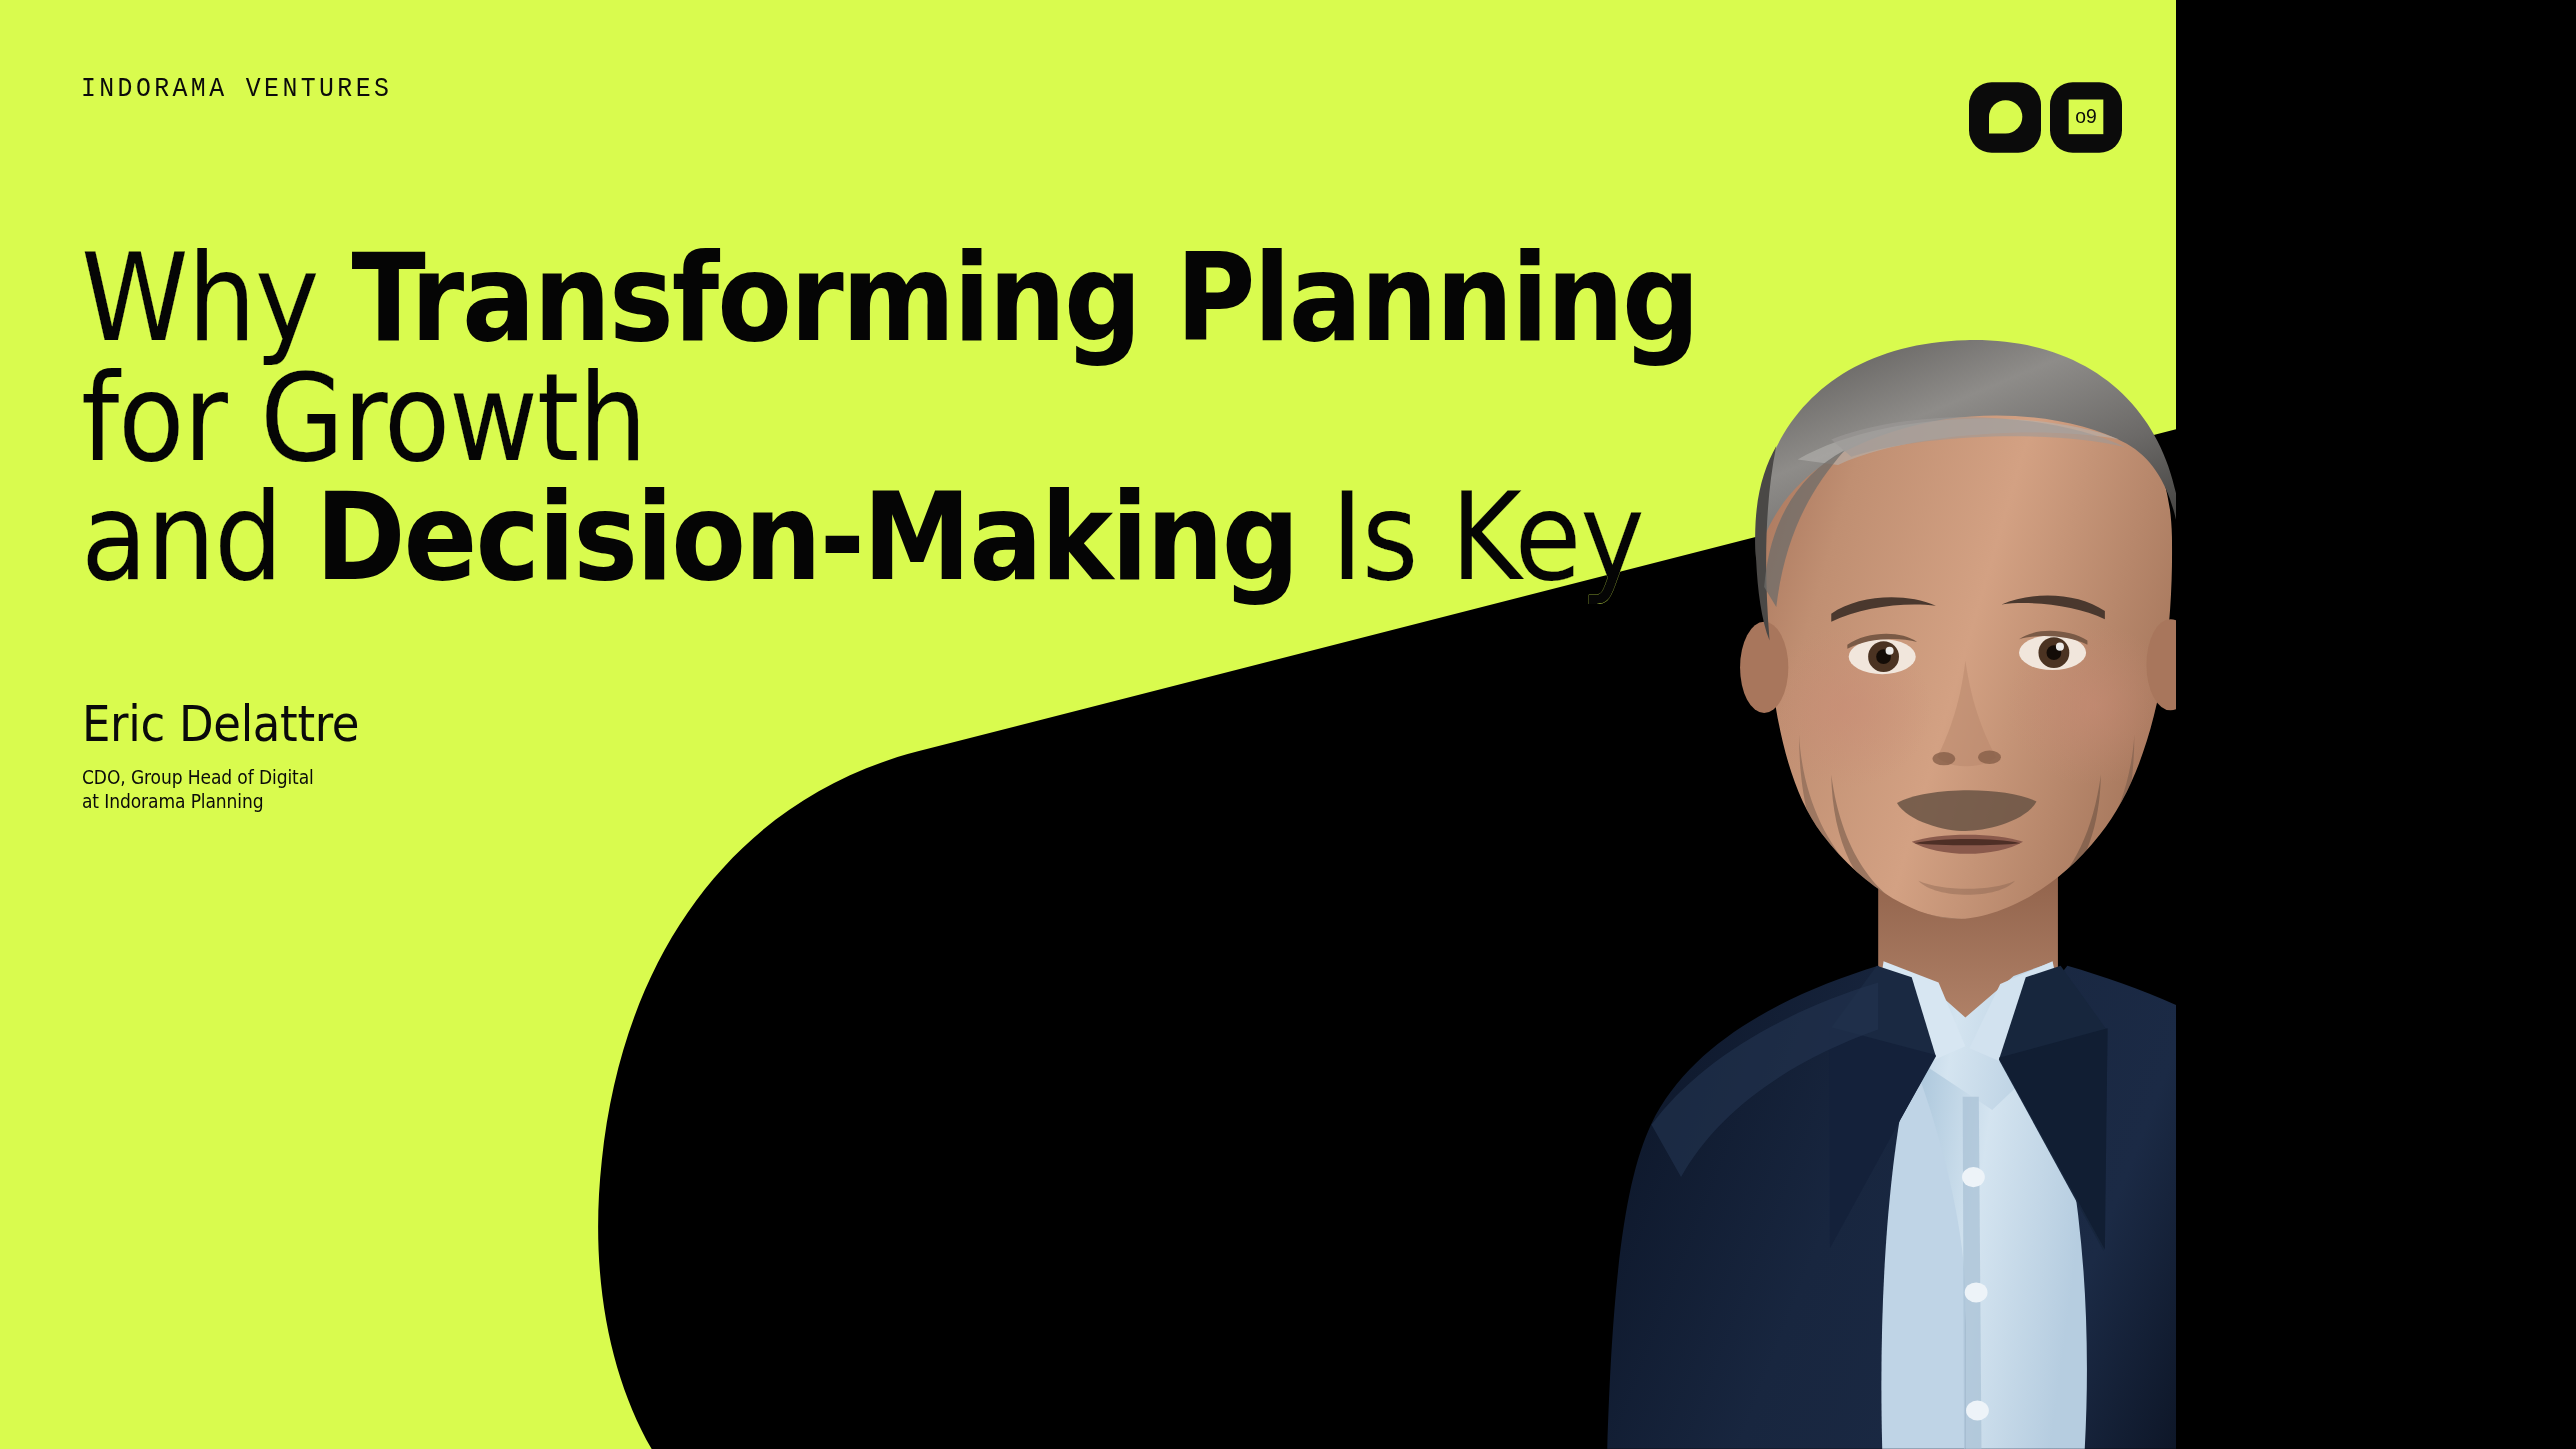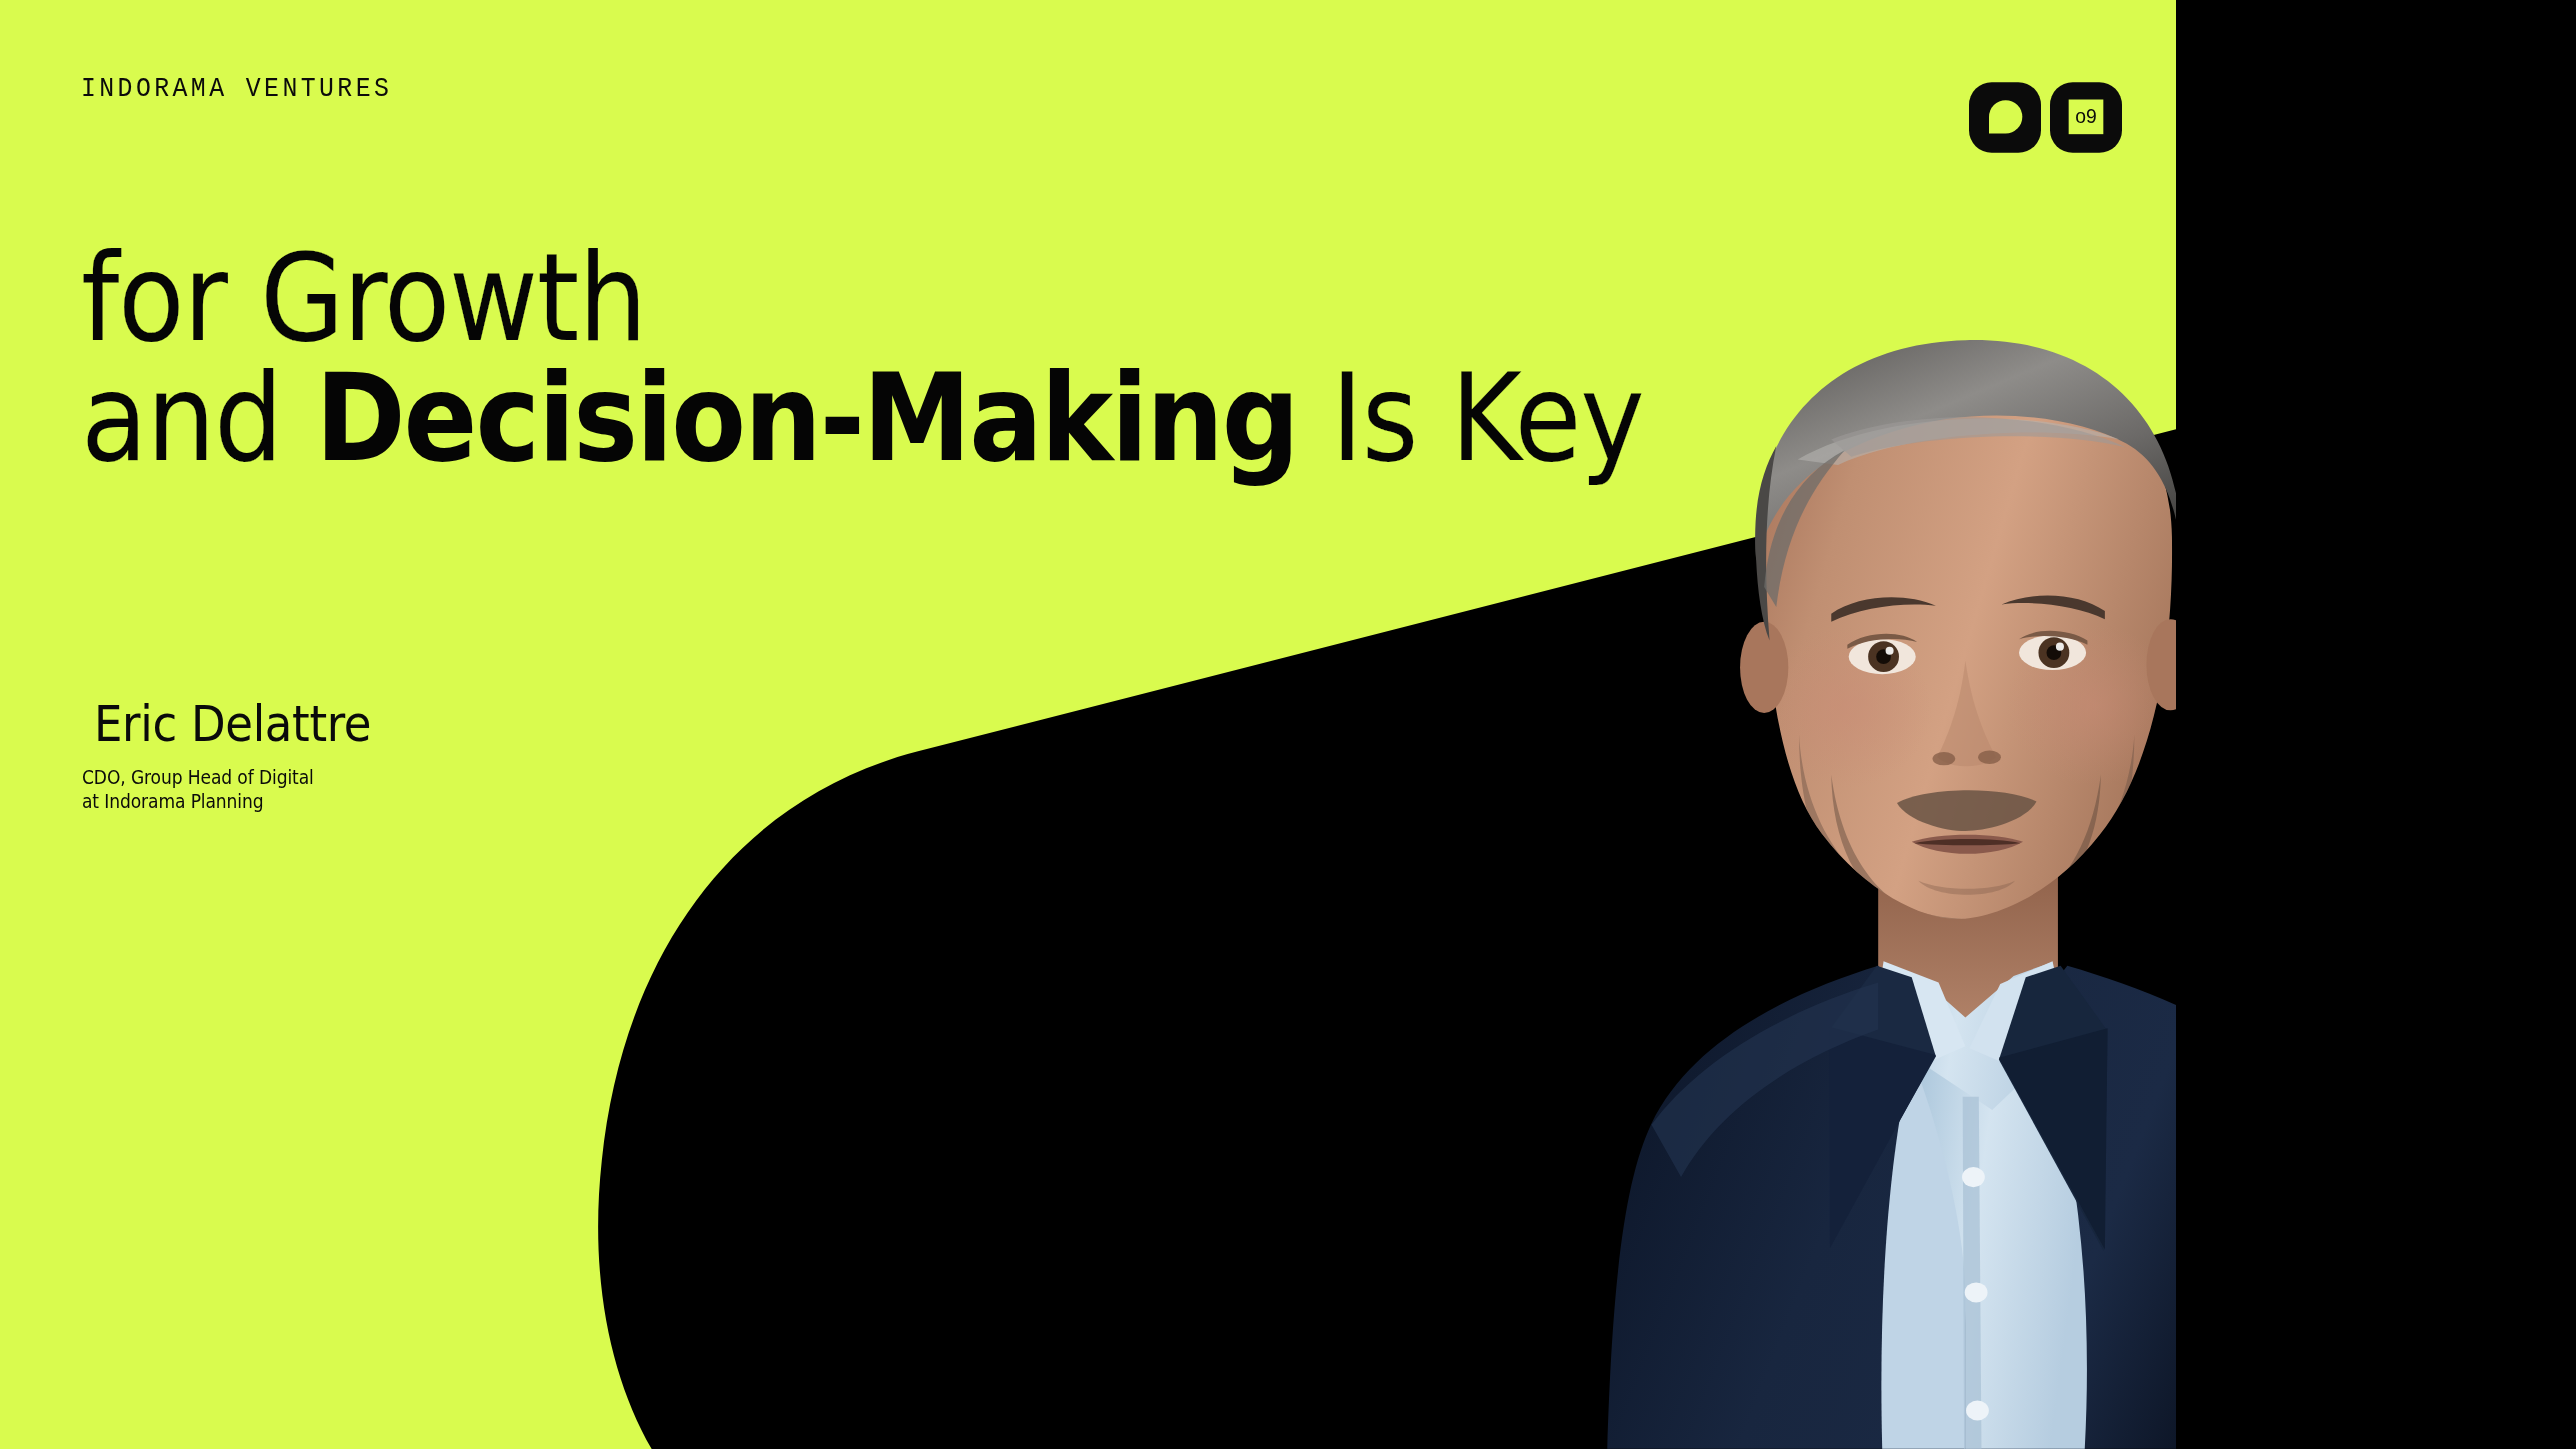--- a/index.html
+++ b/index.html
@@ -109,21 +109,20 @@
     color: #0A0A0A;
   }
   .speaker-name {
     font-family: "DejaVu Sans Condensed", "Liberation Sans Narrow", "Liberation Sans", sans-serif;
     font-stretch: condensed;
     font-weight: 400;
     font-size: 50px;
     line-height: 1.0;
     letter-spacing: -0.3px;
     white-space: nowrap;
-    margin-left: 12px;
   }
   .speaker-role {
     margin-top: 16px;
     font-family: "DejaVu Sans Condensed", "Liberation Sans Narrow", "Liberation Sans", sans-serif;
     font-stretch: condensed;
     font-weight: 400;
     font-size: 19px;
     line-height: 1.28;
     letter-spacing: -0.1px;
   }
@@ -290,20 +289,21 @@
       <path d="M 30 74 L 30 52 A 25 25 0 1 1 55 77 L 30 77 Z" fill="#D9FB4E"></path>
     </svg>
     <svg class="logo-mark" viewBox="0 0 108 106" xmlns="http://www.w3.org/2000/svg">
       <rect x="0" y="0" width="108" height="106" rx="34" ry="34" fill="#0B0B0B"></rect>
       <rect x="28" y="26" width="52" height="52" fill="#D9FB4E"></rect>
       <text x="54" y="62" text-anchor="middle" font-family="Liberation Sans, sans-serif" font-size="29" font-weight="400" fill="#0B0B0B">o9</text>
     </svg>
   </div>
 
   <h1 class="headline">
+    <span class="hl-line"><span class="light">Why </span><span class="bold">Transforming Planning</span></span>
     <span class="hl-line"><span class="light">for Growth</span></span>
     <span class="hl-line"><span class="light">and </span><span class="bold">Decision-Making</span><span class="light"> Is Key</span></span>
   </h1>
 
   <div class="speaker">
     <div class="speaker-name">Eric Delattre</div>
     <div class="speaker-role">
       <span>CDO, Group Head of Digital</span>
       <span>at Indorama Planning</span>
     </div>

